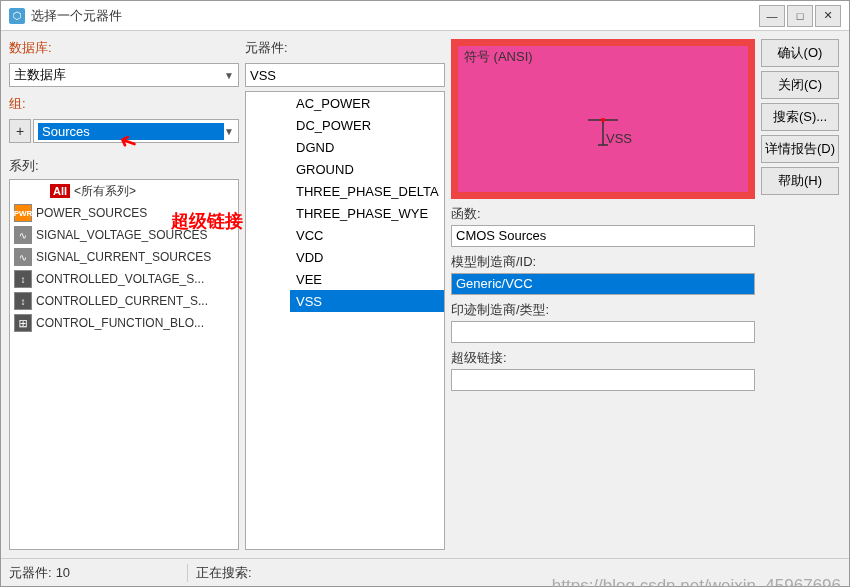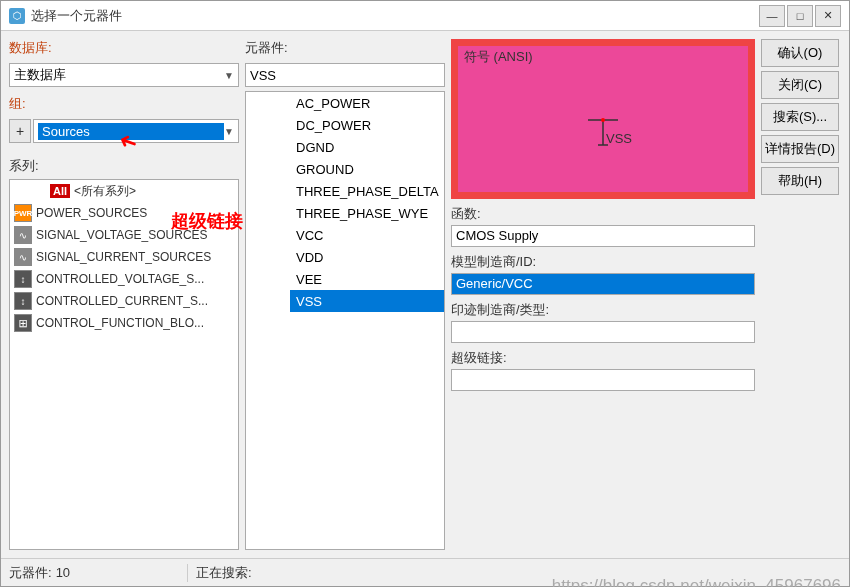--- a/index.html
+++ b/index.html
@@ -177,21 +177,21 @@
 
             <circle cx="35" cy="25" r="2" fill="red"></circle>
 
             <text x="38" y="48" font-size="9" fill="#333" font-family="Arial">VSS</text>
           </svg>
         </div>
       </div>
 
       <div class="info-row">
         <div class="info-label">函数:</div>
-        <div class="info-value">CMOS Supply</div>
+        <div class="info-value">CMOS Sources</div>
       </div>
 
       <div class="info-row">
         <div class="info-label">模型制造商/ID:</div>
         <div class="info-value selected">Generic/VCC</div>
       </div>
 
       <div class="info-row">
         <div class="info-label">印迹制造商/类型:</div>
         <div class="info-value"></div>

